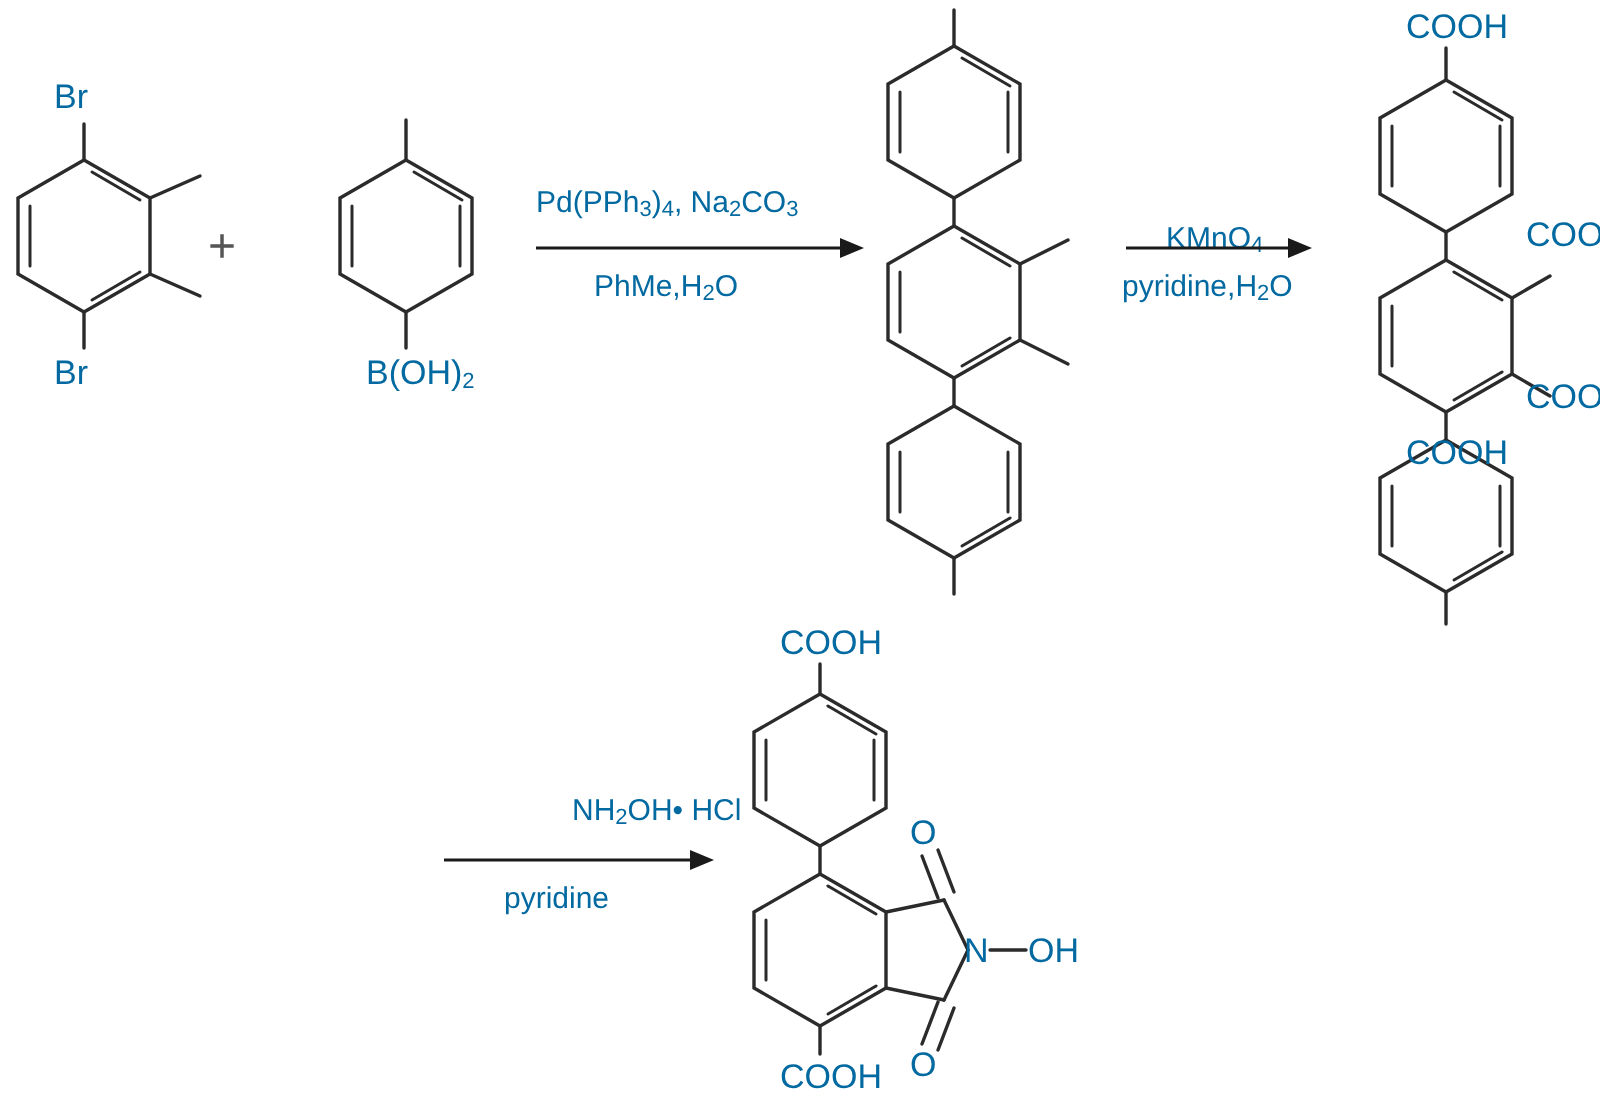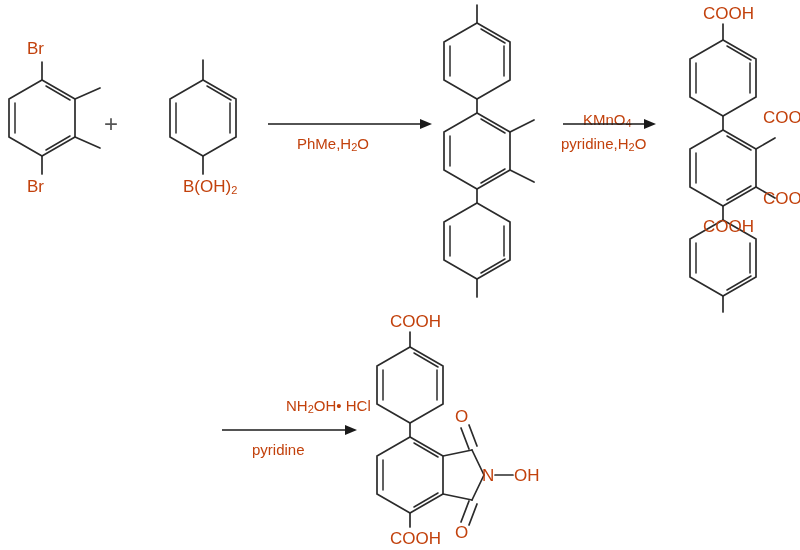--- a/index.html
+++ b/index.html
@@ -5,21 +5,21 @@
   html,body{margin:0;padding:0;background:#ffffff;}
   body{
     width:800px;height:550px;position:relative;overflow:hidden;
     font-family:"Liberation Sans", sans-serif;
     color:#1a1a1a;
   }
   .scheme{position:absolute;left:0;top:0;width:800px;height:550px;}
   .lbl{
     position:absolute;
     font-family:"Liberation Sans", sans-serif;
-    color:#c2410c;
+    color:#0369a1;
     white-space:nowrap;
     line-height:1;
     user-select:none;
   }
   .atom{font-size:17px;}
   .cond{font-size:15px;}
   .plus{font-size:24px;color:#555;}
   .sub{font-size:11px;vertical-align:-2px;}
   svg{position:absolute;left:0;top:0;overflow:visible;}
   .bond{stroke:#2b2b2b;stroke-width:1.7;fill:none;stroke-linecap:round;}
@@ -56,20 +56,21 @@
     <line class="bond-in" x1="176" y1="103" x2="176" y2="133"></line>
     <line class="bond-in" x1="230" y1="103" x2="230" y2="133"></line>
     <line class="bond-in" x1="207" y1="86" x2="231" y2="100"></line>
 
     <line class="bond" x1="203" y1="80" x2="203" y2="60"></line>
 
     <line class="bond" x1="203" y1="156" x2="203" y2="174"></line>
   </svg>
   <div class="lbl atom" style="left:183px;top:178px;"><span>B(OH)</span><span class="sub">2</span></div>
 
+  <div class="lbl cond" style="left:268px;top:94px;"><span>Pd(PPh</span><span class="sub">3</span><span>)</span><span class="sub">4</span><span>, Na</span><span class="sub">2</span><span>CO</span><span class="sub">3</span></div>
   <svg width="800" height="550">
     <line class="arrow" x1="268" y1="124" x2="420" y2="124"></line>
     <polygon class="arrowhead" points="420,119 432,124 420,129"></polygon>
   </svg>
   <div class="lbl cond" style="left:297px;top:136px;"><span>PhMe,H</span><span class="sub">2</span><span>O</span></div>
 
   <svg width="800" height="550">
 
     <polygon class="bond" points="477,23 510,42 510,80 477,99 444,80 444,42"></polygon>
     <line class="bond-in" x1="450" y1="46" x2="450" y2="76"></line>

